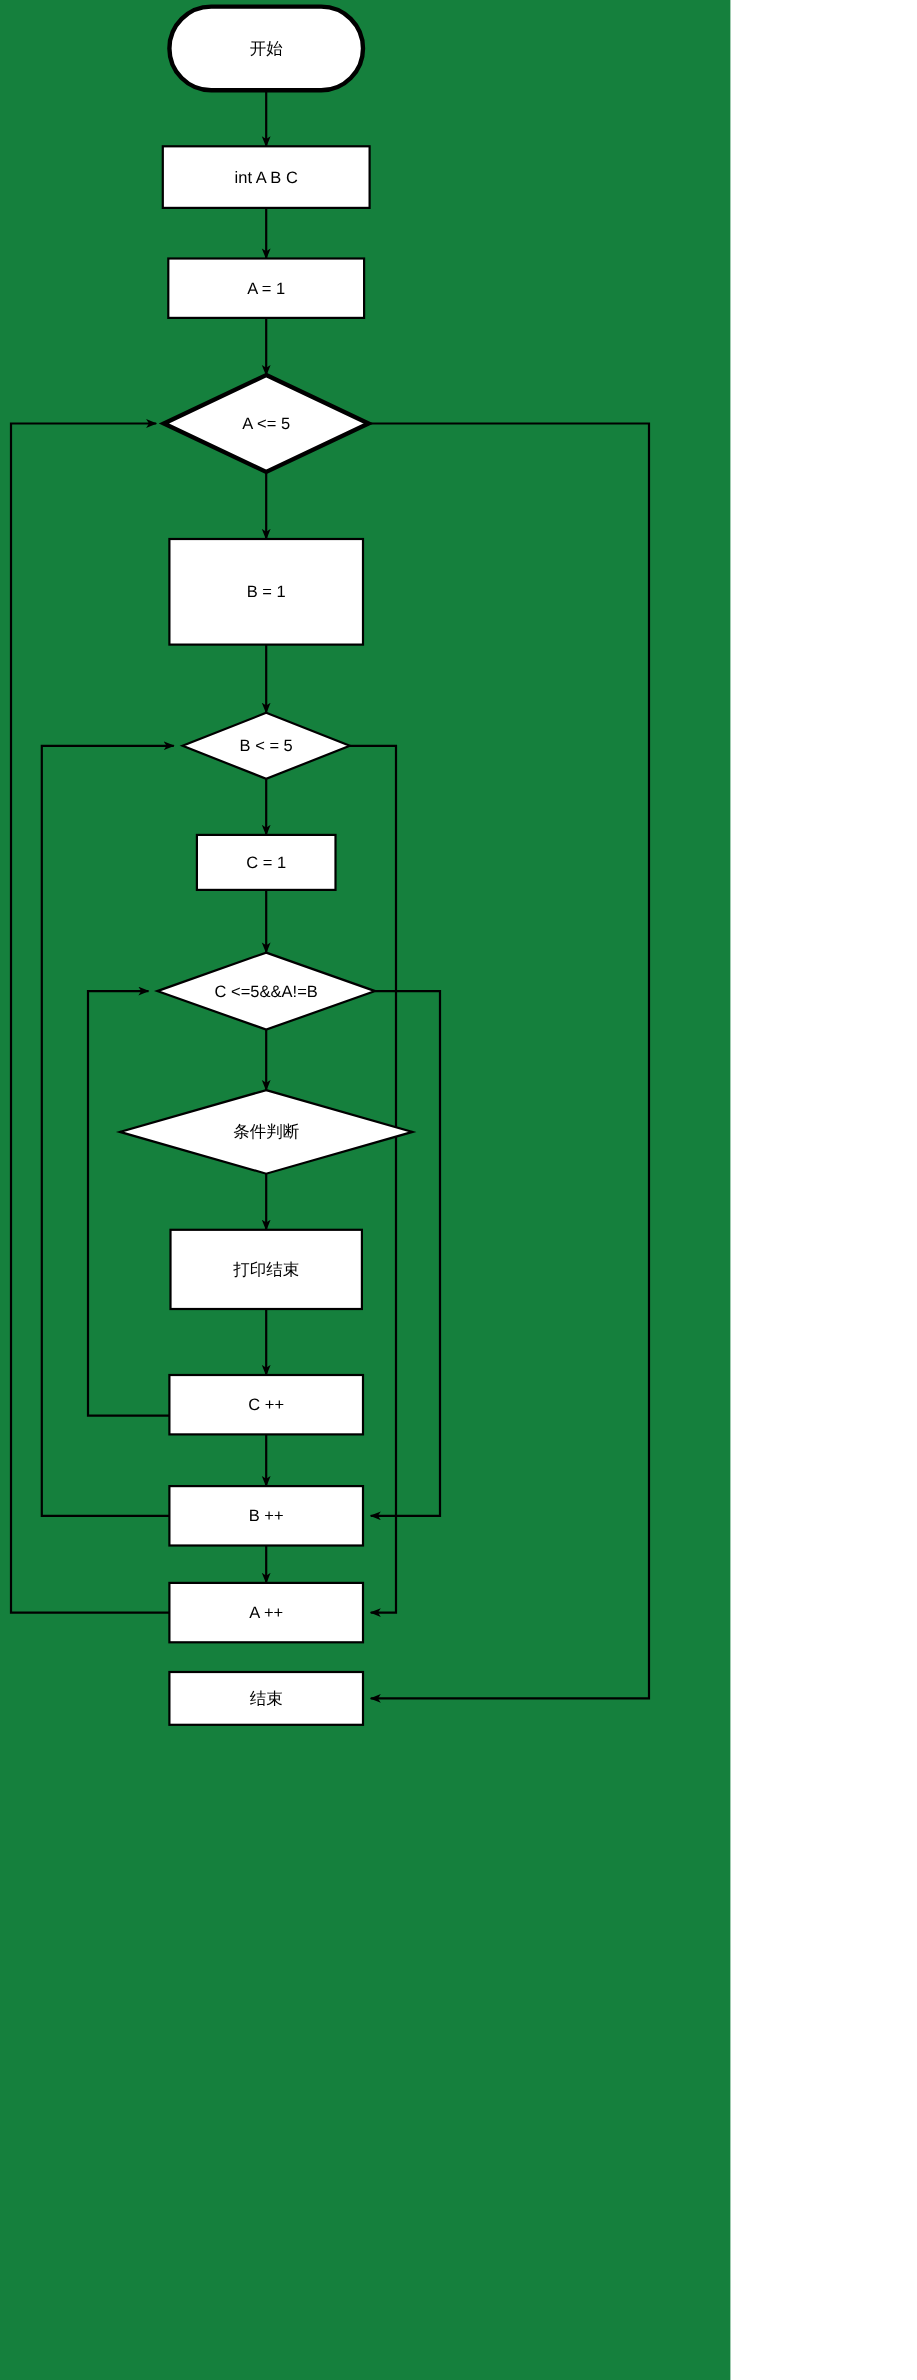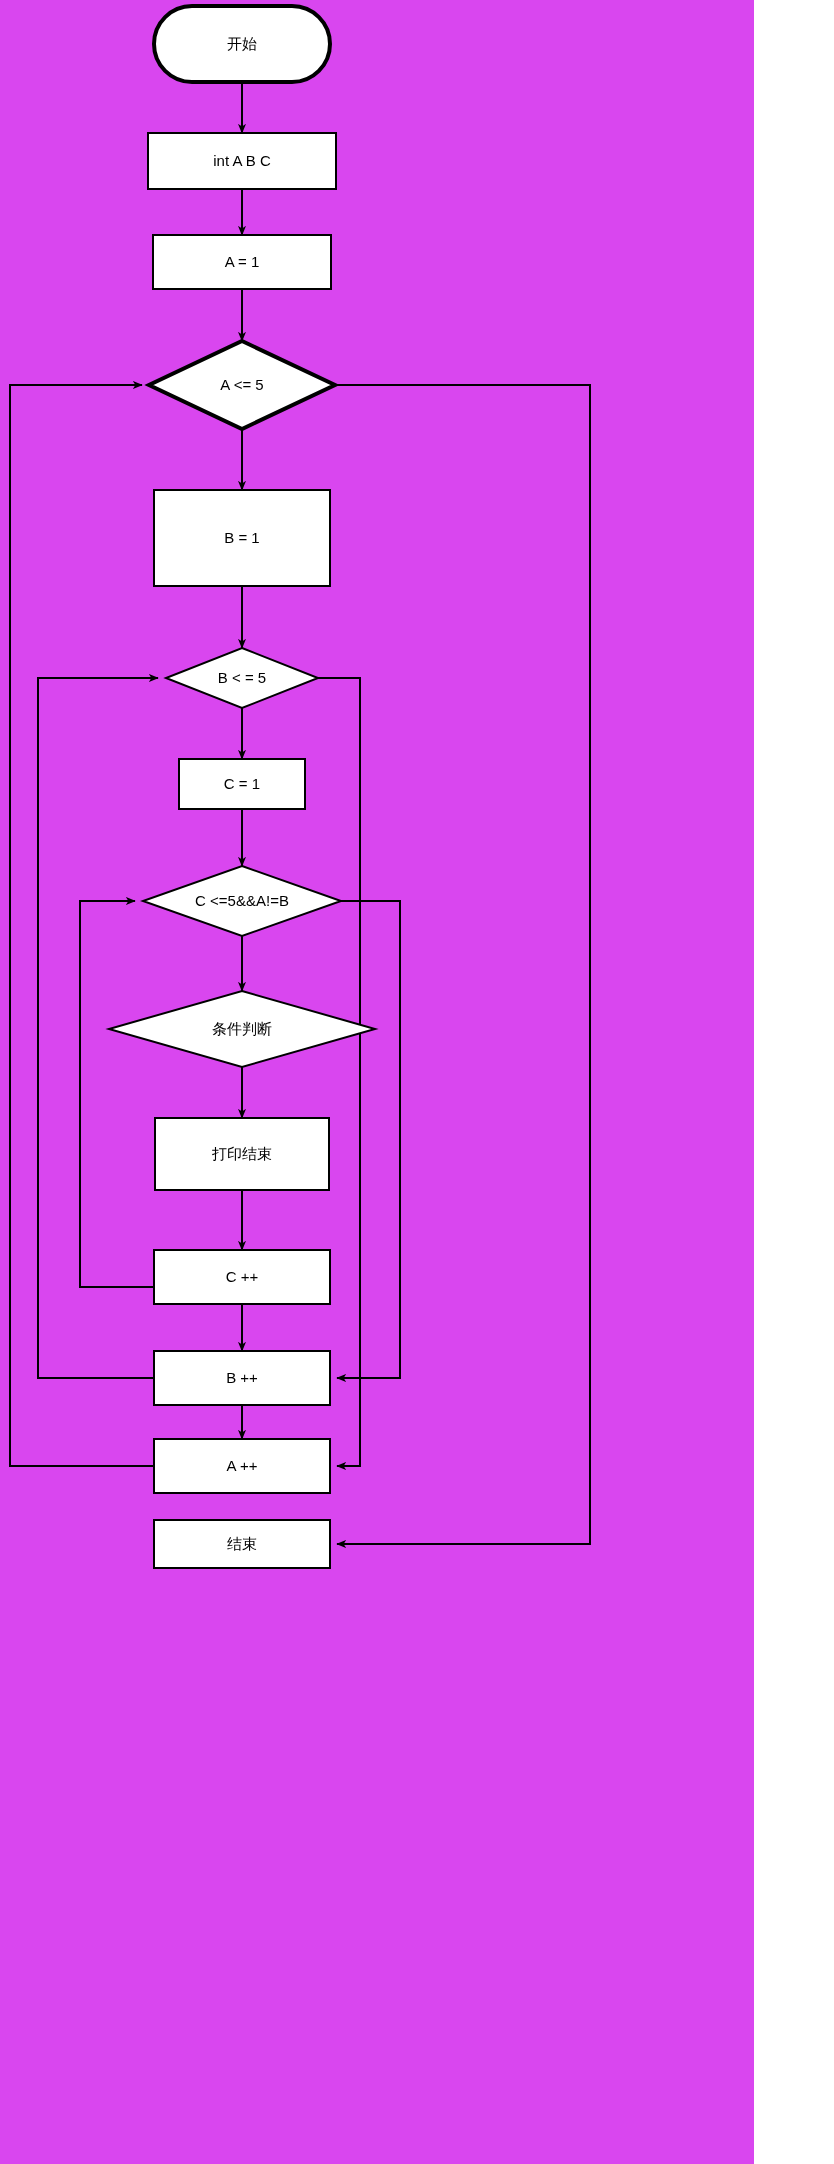--- a/index.html
+++ b/index.html
@@ -1,17 +1,17 @@
 <!DOCTYPE html>
 <html><head>
 <meta charset="utf-8">
 <style>
   html,body{margin:0;padding:0;background:#ffffff;}
   body{font-family:"Liberation Sans","DejaVu Sans",sans-serif;}
-  #canvas{position:relative;width:754px;height:2164px;background:#d946ef;overflow:hidden;}
+  #canvas{position:relative;width:664px;height:2164px;background:#15803d;overflow:hidden;}
   svg{display:block;}
   .shape{fill:#ffffff;stroke:#000000;stroke-width:2;}
   .shape-bold{fill:#ffffff;stroke:#000000;stroke-width:4;}
   .edge{fill:none;stroke:#000000;stroke-width:2;}
   .lbl{font-family:"Liberation Sans","DejaVu Sans",sans-serif;font-size:15px;fill:#000000;
        text-anchor:middle;dominant-baseline:middle;}
 </style>
 </head>
 <body>
 

